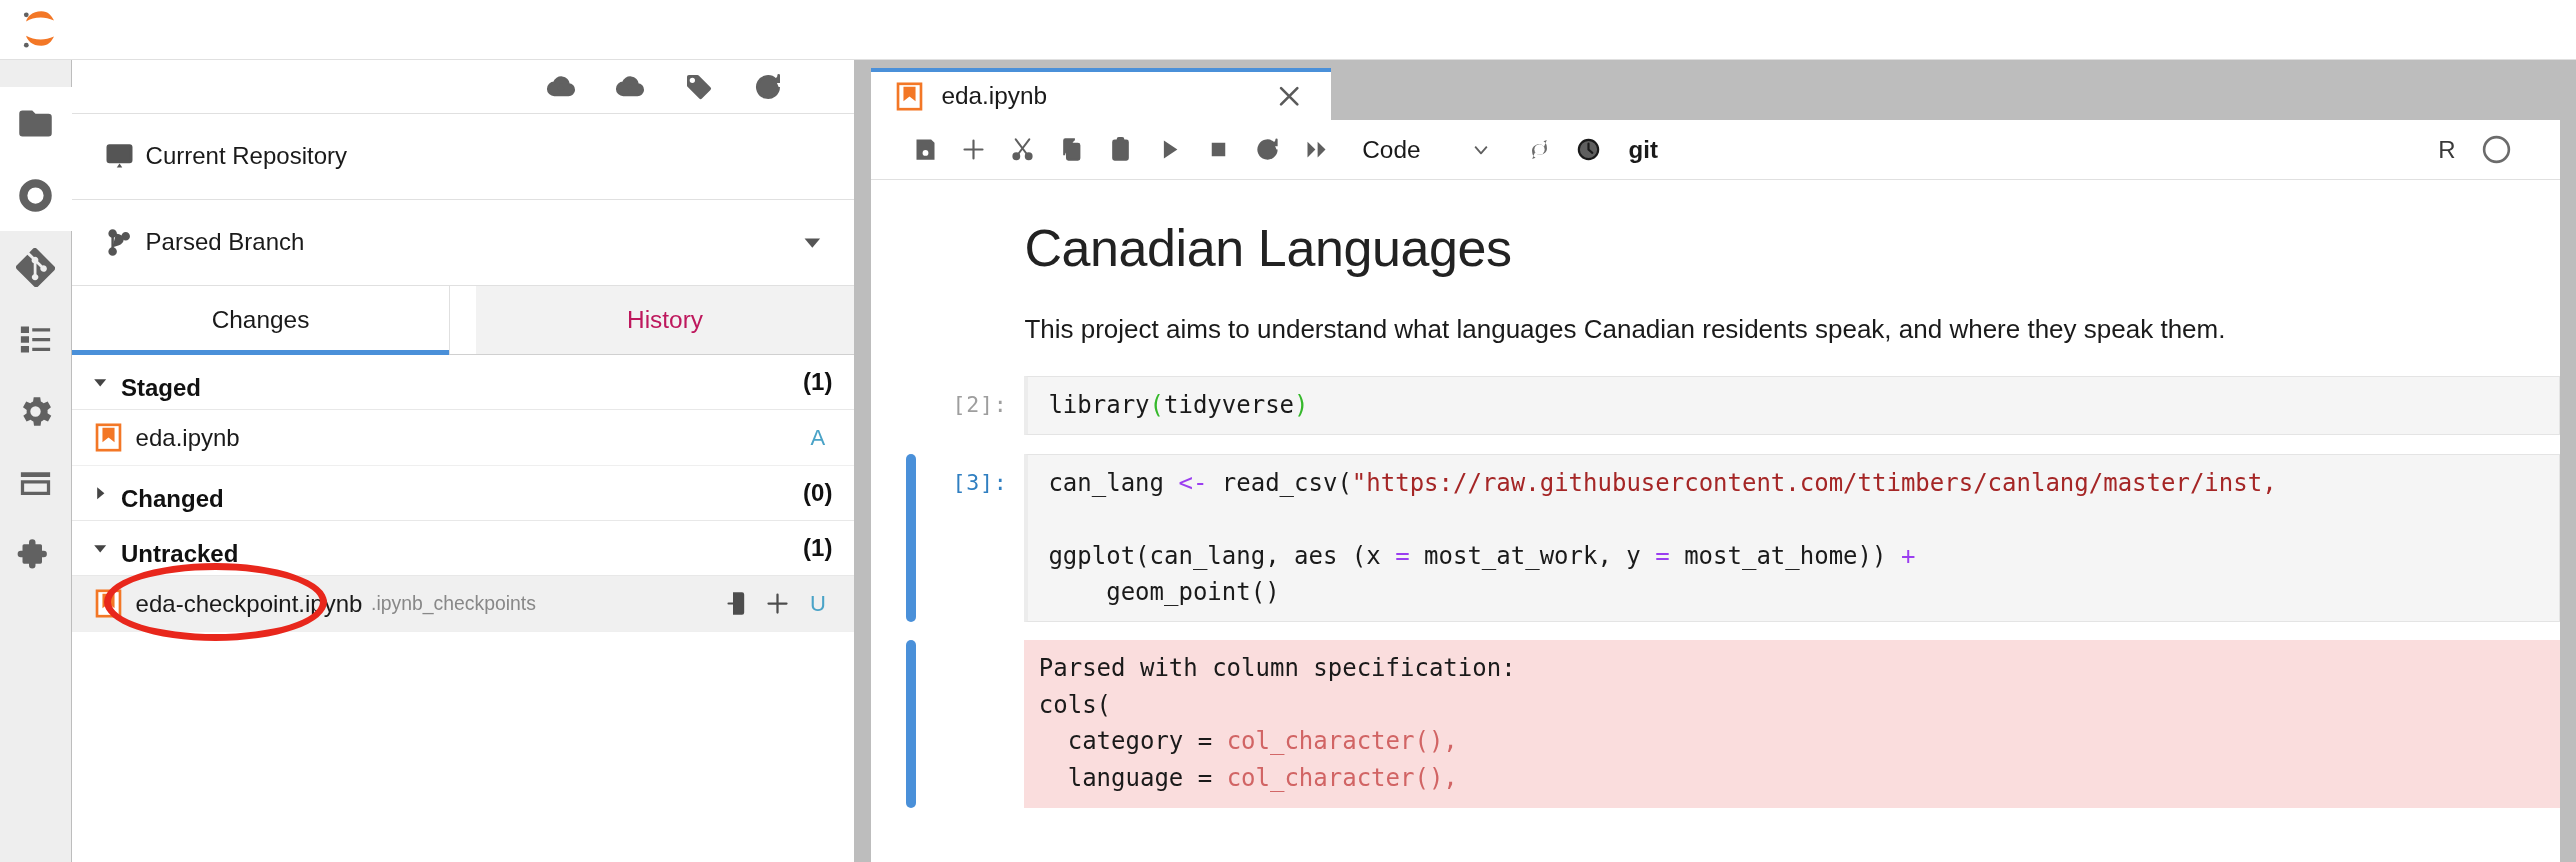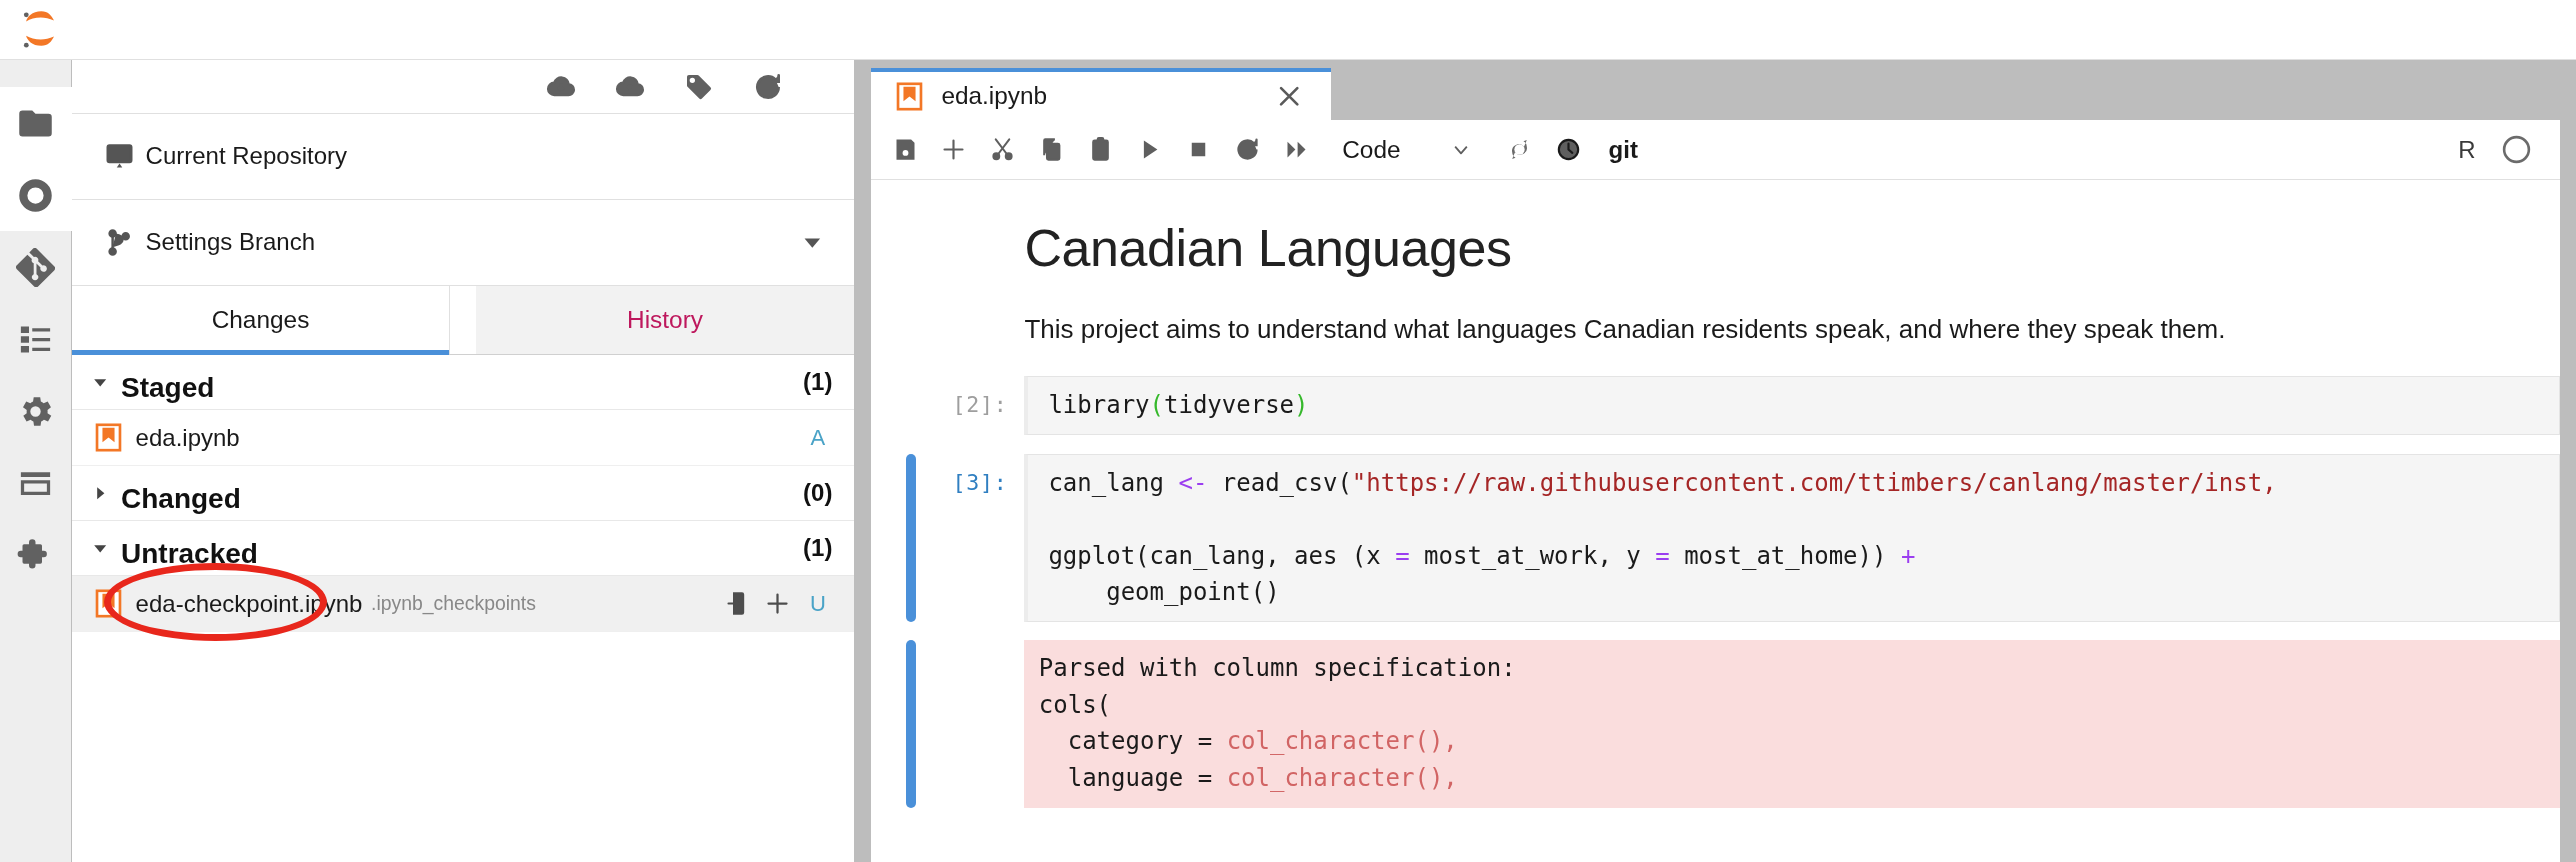--- a/index.html
+++ b/index.html
@@ -123,21 +123,21 @@
   #git-filelist { flex: 1 1 auto; overflow: hidden; }
   .fl-header {
     display: flex; align-items: center;
     height: 55px;
     padding: 0 21.6px 0 16px;
     border-bottom: 0.7px solid #e8e8e8;
     cursor: pointer;
   }
   .fl-caret { width: 24.4px; flex: 0 0 24.4px; display:flex; align-items:center; justify-content:center; }
   .fl-caret svg { width: 14.4px; height: 14.4px; fill: #444; }
-  .fl-title { font-size: 28px; font-weight: bold; color: #111; flex: 1 1 auto; padding-left: 8.6px; margin-top: 11px;}
+  .fl-title { font-size: 24px; font-weight: bold; color: #111; flex: 1 1 auto; padding-left: 8.6px; margin-top: 11px;}
   .fl-count { font-size: 24px; font-weight: bold; color: #111; }
 
   .fl-row {
     display: flex; align-items: center;
     height: 56px;
     padding: 0 21.6px 0 21.6px;
     border-bottom: 0.7px solid #efefef;
     cursor: pointer;
     position: relative;
   }
@@ -198,21 +198,21 @@
     margin: 0 16px 0 16px;
     display: flex;
     flex-direction: column;
     overflow: hidden;
   }
   #nb-toolbar {
     height: 60px;
     display: flex;
     align-items: center;
     border-bottom: 0.7px solid #e0e0e0;
-    padding: 0 11px;
+    padding: 0 31px;
     flex: 0 0 60px;
   }
   .nb-tb-btn {
     width: 46px; height: 46px;
     display: flex; align-items: center; justify-content: center;
     cursor: pointer; flex: 0 0 auto;
     margin-right: 2.9px;
   }
   .nb-tb-btn svg { width: 27px; height: 27px; fill: #5f5f5f; }
   .nb-tb-sep { width: 18.7px; flex: 0 0 18.7px; }
@@ -402,21 +402,21 @@
     <div class="git-section">
       <span class="gs-icon">
         <svg viewBox="0 0 24 24" fill="none" stroke="#555" stroke-width="1.8">
           <circle cx="7" cy="5.5" r="2.2"></circle>
             <circle cx="7" cy="18.5" r="2.2"></circle>
             <circle cx="16.5" cy="7.5" r="2.2"></circle>
           <path d="M7 7.7v8.6M9.2 6.3c4 .4 5 1.8 5 3.6 0 3-4 3.4-7 4.5"></path>
         </svg>
       </span>
       <span class="gs-text">
-        <span class="gs-label">Settings Branch</span>
+        <span class="gs-label">Parsed Branch</span>
       </span>
       <span class="gs-caret">
         <svg viewBox="0 0 12 12">
             <path d="M1 3.5h10L6 9.5z"></path>
           </svg>
       </span>
     </div>
 
     <div id="git-tabs">
       <div class="git-tab active">Changes</div>

